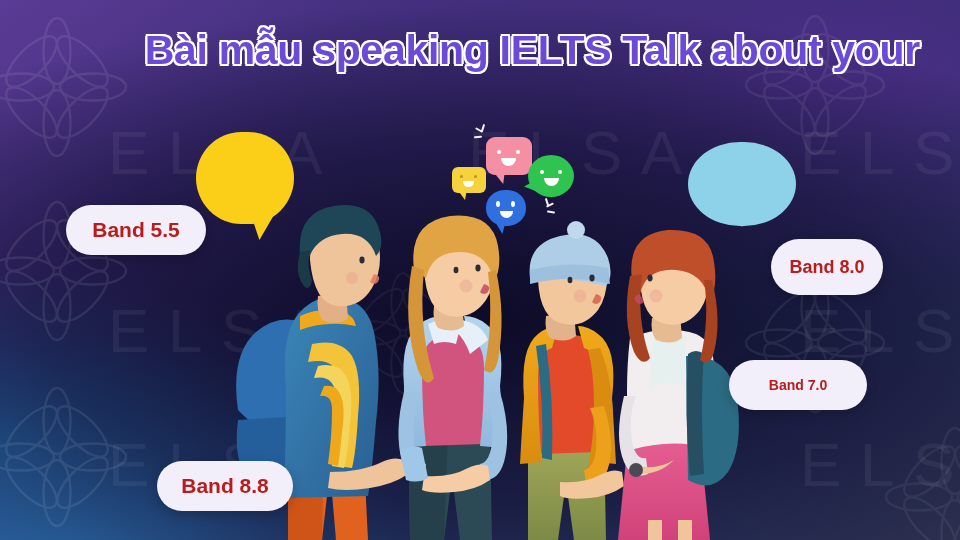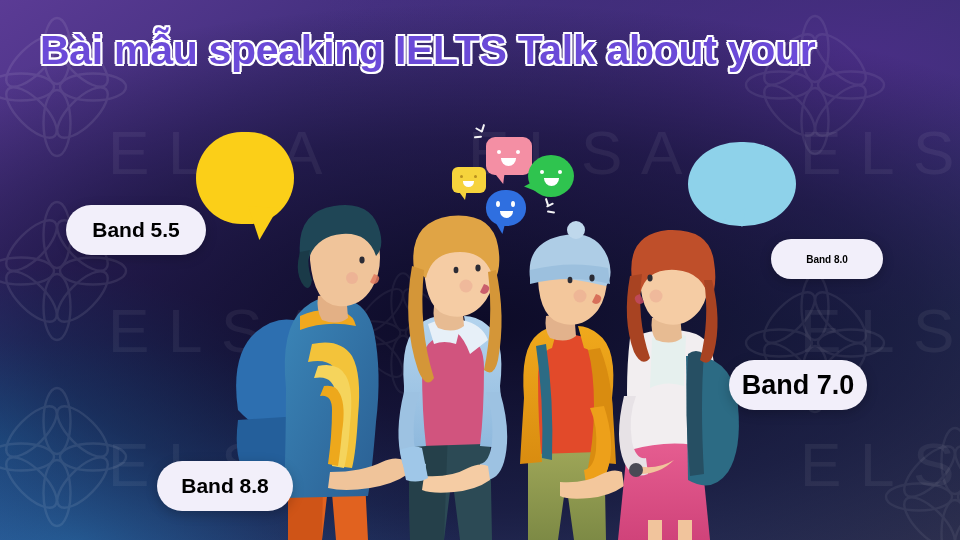--- a/index.html
+++ b/index.html
@@ -17,40 +17,40 @@
   
   .wm-star{position:absolute;opacity:.085;}
   .wm-star svg{display:block;}
   .wm-text{
     position:absolute;color:#ffffff;opacity:.055;font-weight:300;
     letter-spacing:.30em;white-space:nowrap;line-height:1;
     font-family:"Liberation Sans",sans-serif;
   }
   
   #title{
-    position:absolute;left:0;right:0;top:24px;text-align:left;
+    position:absolute;left:0;right:0;top:24px;text-align:right;
     font-size:41px;font-weight:bold;line-height:1.30;
     letter-spacing:-.3px;color:#6b4ad8;
     text-shadow:
       -1.6px -1.6px 0 #ffffff, 1.6px -1.6px 0 #ffffff,
       -1.6px  1.6px 0 #ffffff, 1.6px  1.6px 0 #ffffff,
       -2.2px 0 0 #ffffff, 2.2px 0 0 #ffffff,
       0 -2.2px 0 #ffffff, 0 2.2px 0 #ffffff;
     padding:0 40px;
   }
   
   .pill{
     position:absolute;background:#f2effa;border-radius:40px;
     display:flex;align-items:center;justify-content:center;
-    color:#000000;font-weight:bold;
+    color:#b91c1c;font-weight:bold;
     box-shadow:0 3px 12px rgba(0,0,0,.22);
   }
   #pill-55{left:66px;  top:205px; width:140px;height:50px;font-size:21px;}
-  #pill-80{left:771px; top:239px; width:112px;height:40px;font-size:10px;}
-  #pill-70{left:729px; top:360px; width:138px;height:50px;font-size:27px;}
+  #pill-80{left:771px; top:239px; width:112px;height:56px;font-size:18px;}
+  #pill-70{left:729px; top:360px; width:138px;height:50px;font-size:14px;}
   #pill-65{left:157px; top:461px; width:136px;height:50px;font-size:21px;}
   
   .bub{position:absolute;}
   #bub-yellow{left:196px;top:132px;width:98px;height:92px;
     background:#fbcf18;border-radius:50%/54%;}
   #bub-yellow:after{content:"";position:absolute;left:52px;top:74px;
     width:30px;height:34px;background:#fbcf18;
     clip-path:polygon(0 0,100% 6%,38% 100%);}
   #bub-blue{left:688px;top:142px;width:108px;height:84px;
     background:#8ed2ea;border-radius:50%/52%;}

